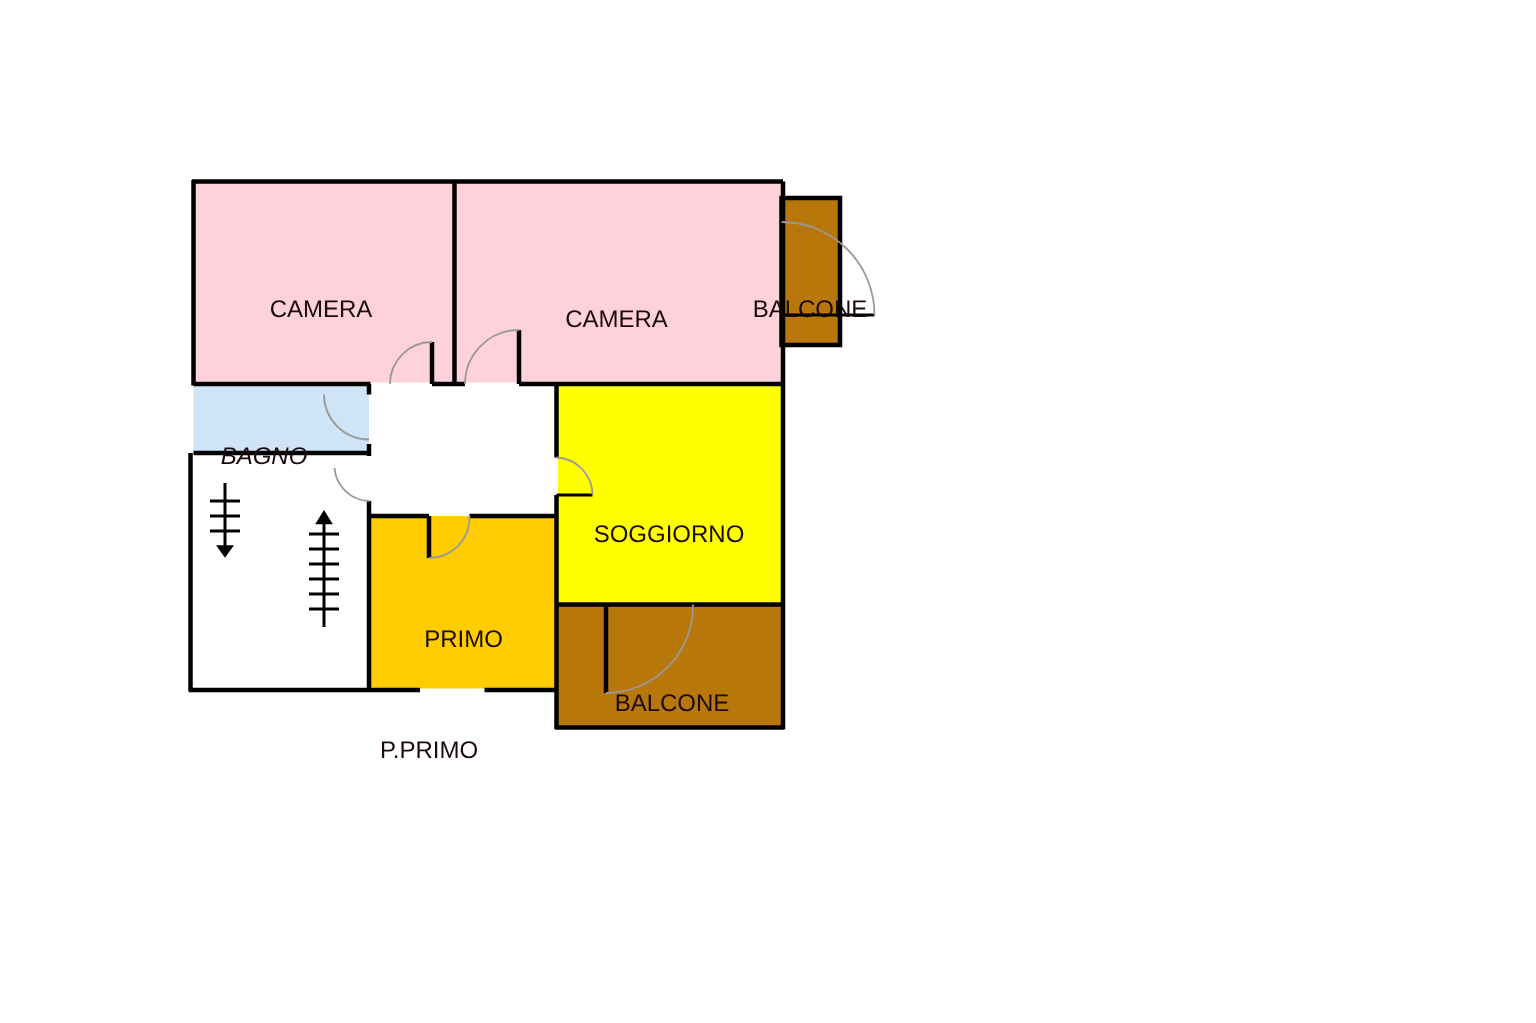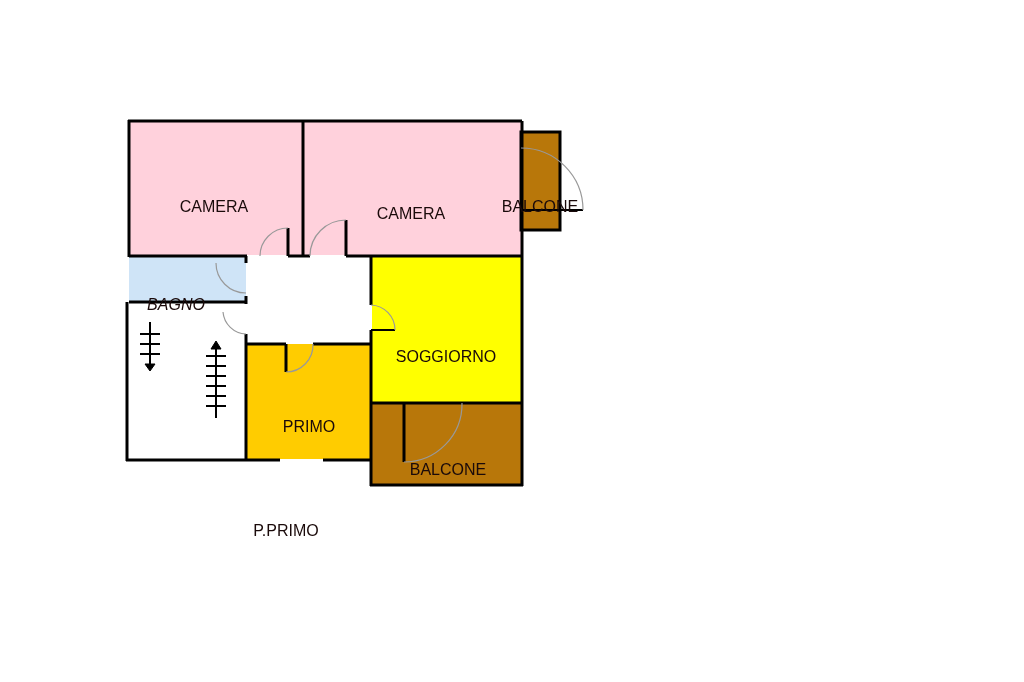--- a/index.html
+++ b/index.html
@@ -92,13 +92,13 @@
   </g>
 </svg>
 
 <div class="lbl" style="left:214px;top:186px;">CAMERA</div>
 <div class="lbl" style="left:411px;top:193px;">CAMERA</div>
 <div class="lbl" style="left:540px;top:186px;">BALCONE</div>
 <div class="lbl" style="left:176px;top:284px;font-style:italic;">BAGNO</div>
 <div class="lbl" style="left:446px;top:336px;">SOGGIORNO</div>
 <div class="lbl" style="left:309px;top:406px;">PRIMO</div>
 <div class="lbl" style="left:448px;top:449px;">BALCONE</div>
-<div class="lbl" style="left:286px;top:510px;">P.PRIMO</div>
+<div class="lbl" style="left:286px;top:480px;">P.PRIMO</div>
 
 </body></html>

